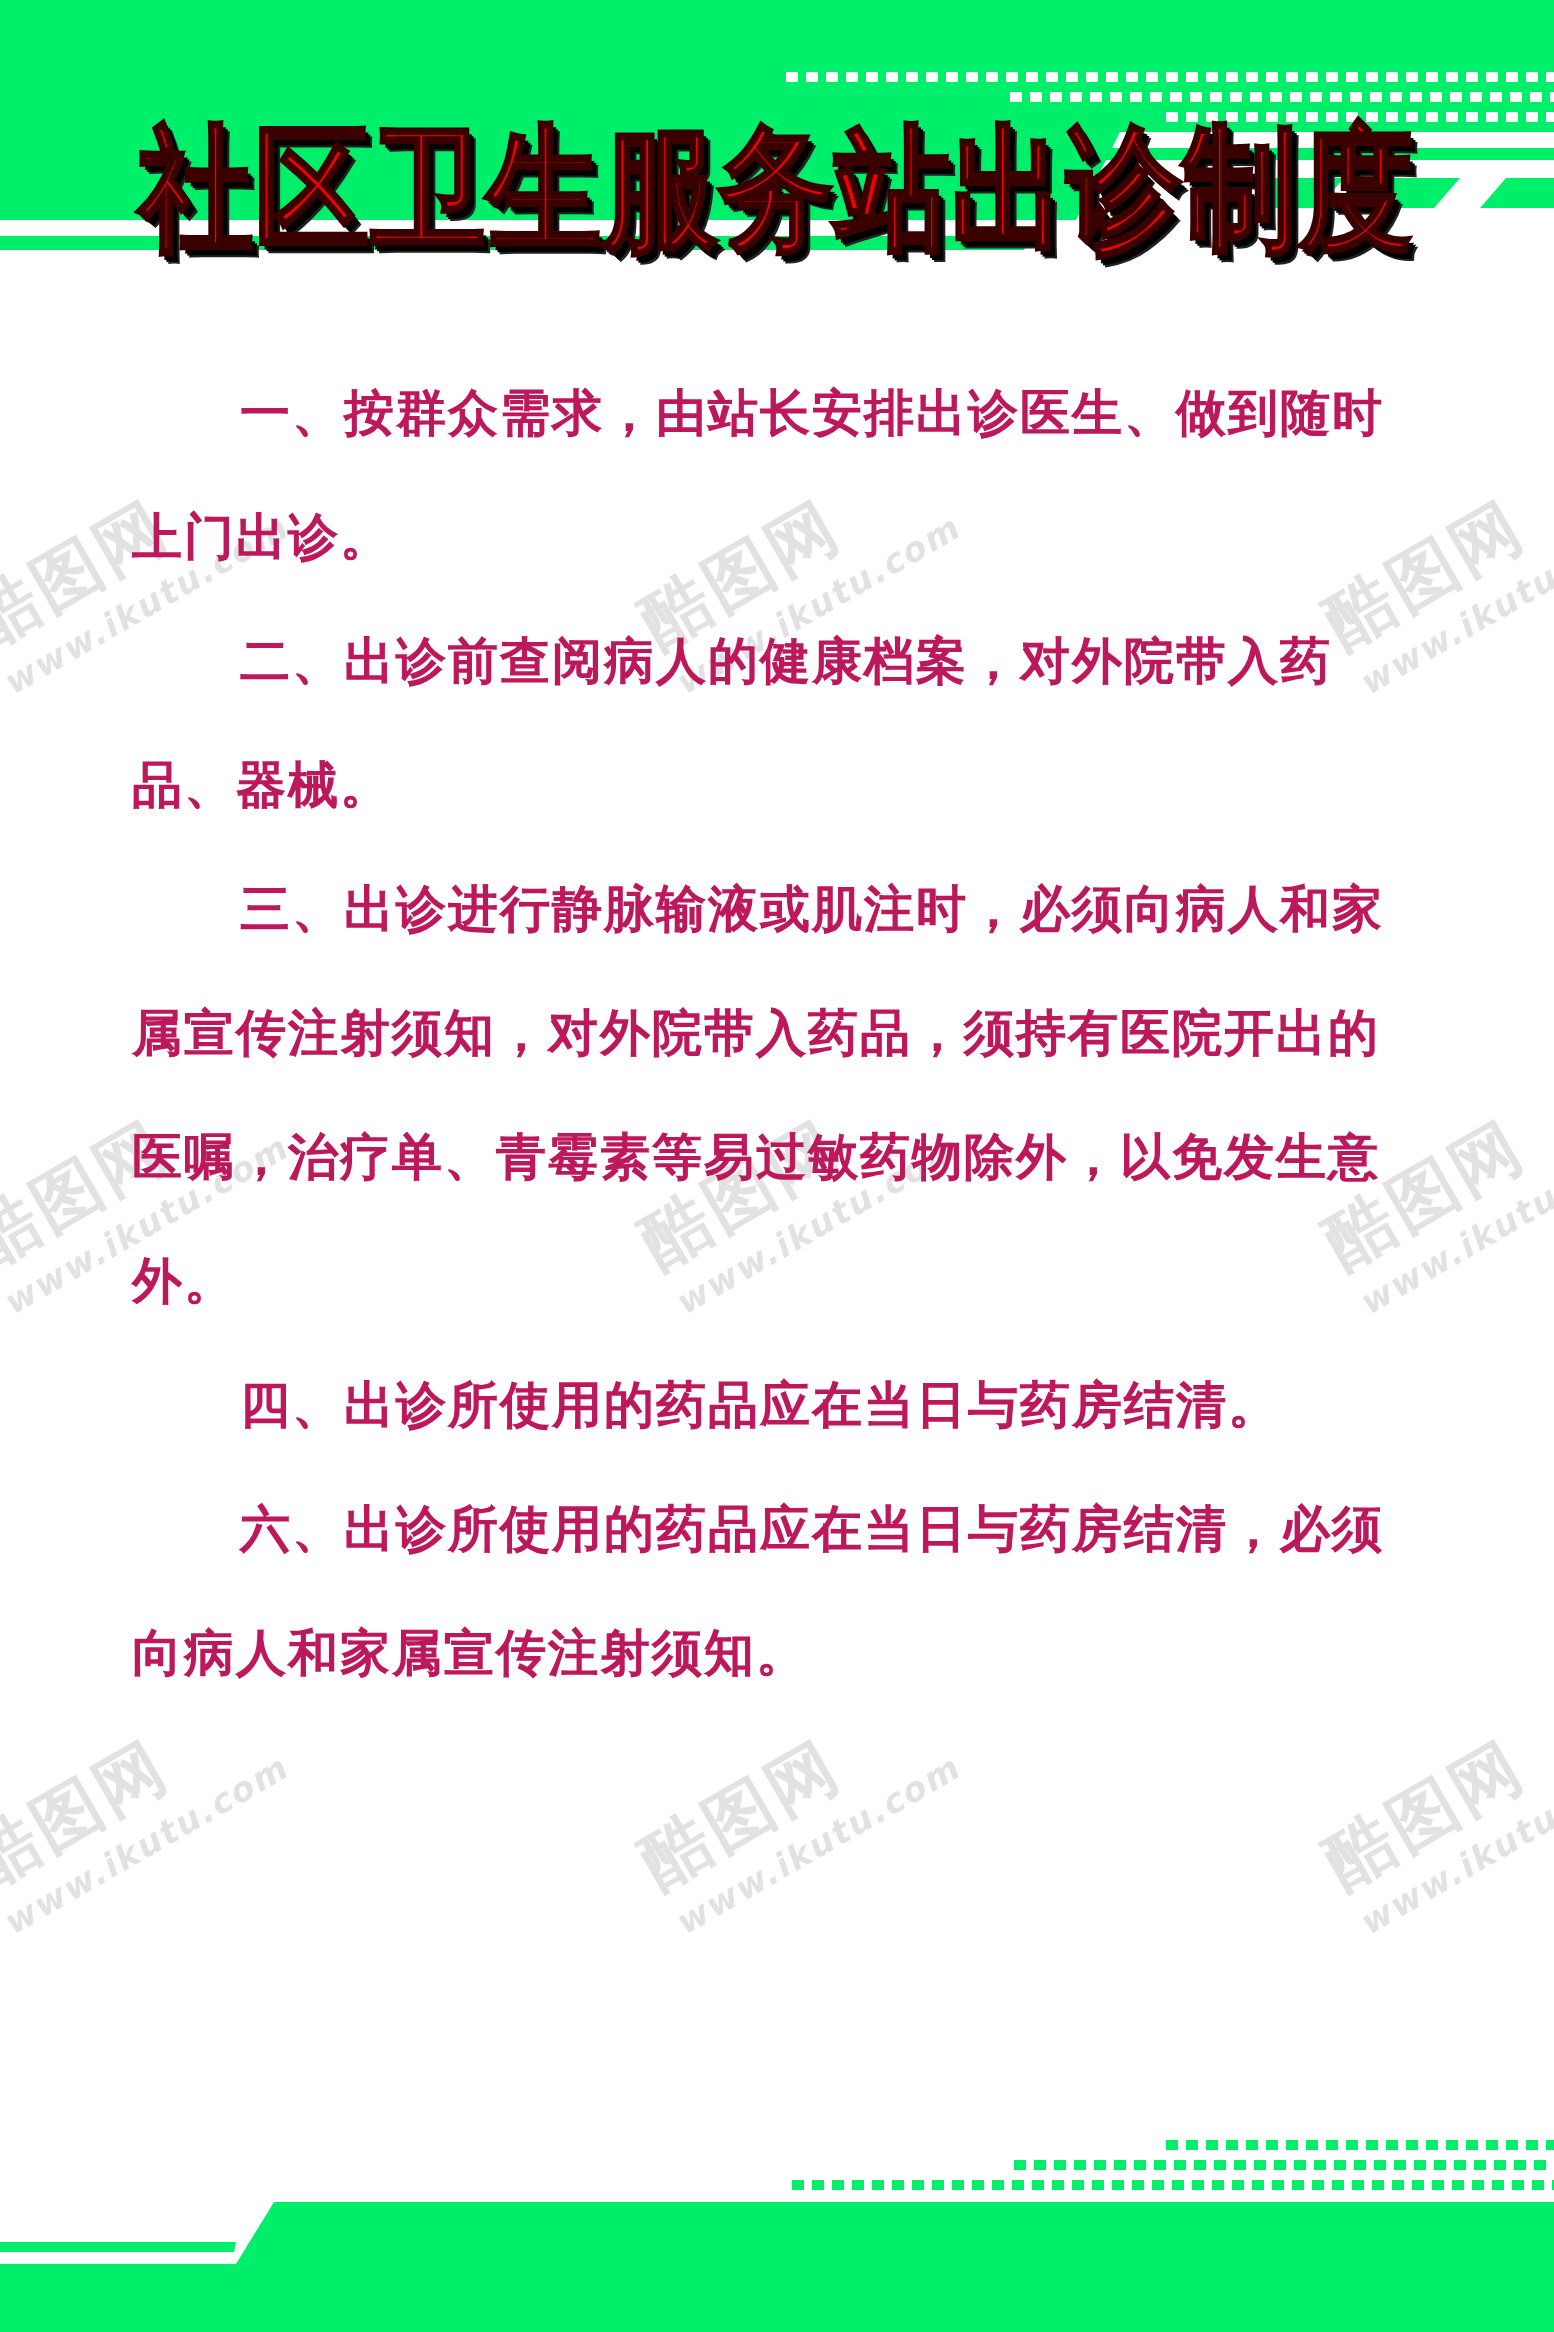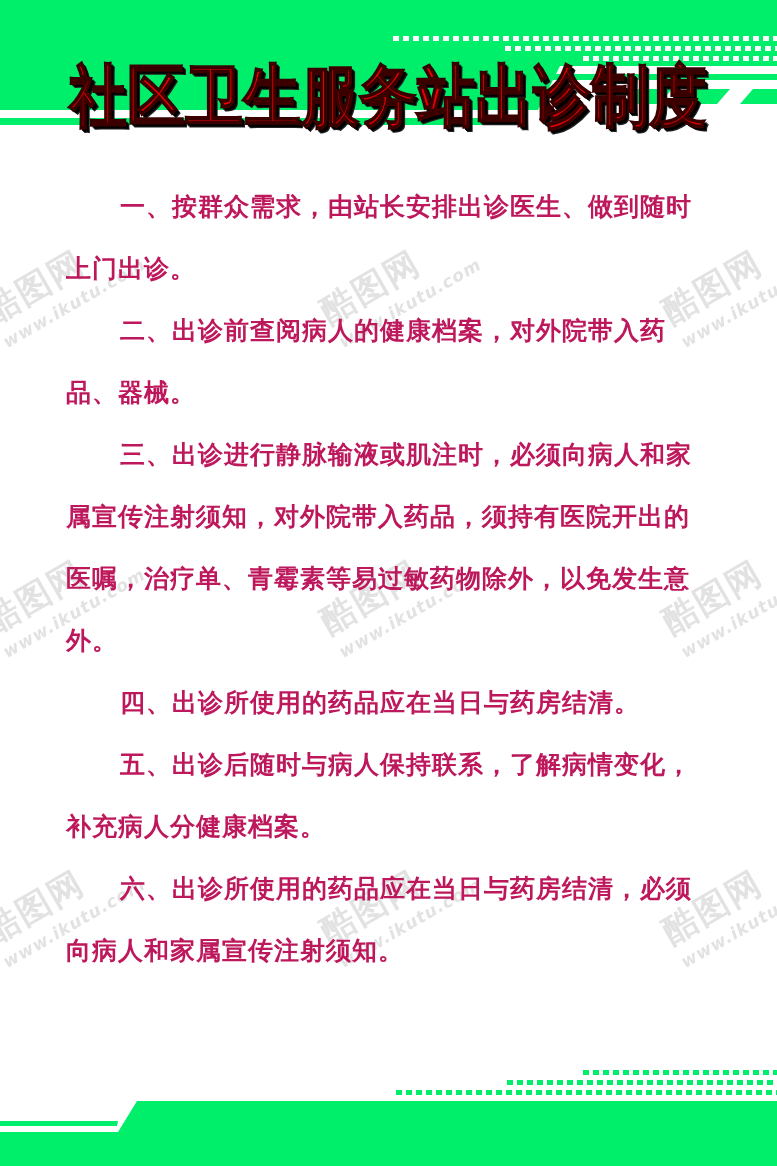--- a/index.html
+++ b/index.html
@@ -318,16 +318,15 @@
     <span class="wm-small">www.ikutu.com</span>
   </div>
 
   <div class="title">社区卫生服务站出诊制度</div>
 
   <div class="content">
     <p class="para">一、按群众需求，由站长安排出诊医生、做到随时上门出诊。</p>
     <p class="para">二、出诊前查阅病人的健康档案，对外院带入药品、器械。</p>
     <p class="para">三、出诊进行静脉输液或肌注时，必须向病人和家属宣传注射须知，对外院带入药品，须持有医院开出的医嘱，治疗单、青霉素等易过敏药物除外，以免发生意外。</p>
     <p class="para">四、出诊所使用的药品应在当日与药房结清。</p>
-    <p class="para">五、出诊后随时与病人保持联系，了解病情变化，补充病人分健康档案。</p>
     <p class="para">六、出诊所使用的药品应在当日与药房结清，必须向病人和家属宣传注射须知。</p>
   </div>
 </div>
 
 </body></html>

